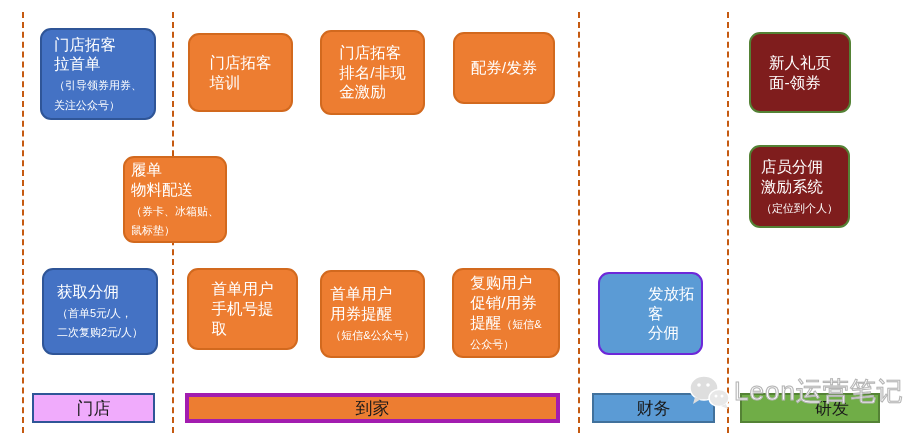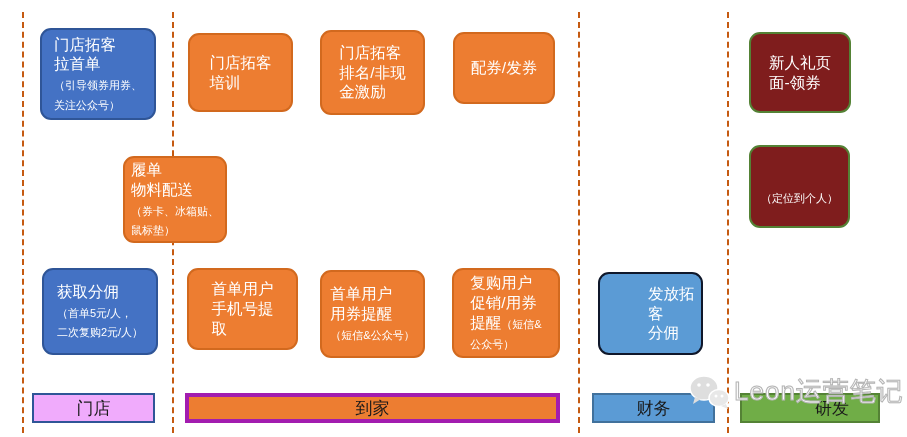--- a/index.html
+++ b/index.html
@@ -12,21 +12,21 @@
     position:absolute;display:flex;align-items:center;justify-content:center;
     border-radius:11px;color:#ffffff;
     box-sizing:border-box;padding:4px 6px;
   }
   .box .txt{white-space:pre-line;line-height:1.22;}
   .box .main{font-size:15.5px;}
   .box .note{font-size:11px;}
   .blue{background:#4472c4;border:2px solid #2f5597;}
   .orange{background:#ed7d31;border:2px solid #d2691e;}
   .green{background:#7f1d1d;border:2px solid #548235;}
-  .lightblue{background:#5b9bd5;border:2px solid #0f172a;padding-left:48px;}
+  .lightblue{background:#5b9bd5;border:2px solid #6d28d9;padding-left:48px;}
 
   .bar{
     position:absolute;top:393px;height:30px;display:flex;align-items:center;justify-content:center;
     color:#1a1a1a;font-size:17px;box-sizing:border-box;
   }
   .bar-blue{background:#f0abfc;border:2px solid #2f5597;}
   .bar-orange{background:#ed7d31;border:4px solid #a21caf;}
   .bar-lightblue{background:#5b9bd5;border:2px solid #41719c;}
   .bar-green{background:#70ad47;border:2px solid #548235;padding-left:44px;}
 
@@ -79,21 +79,22 @@
   </div>
 
   <div class="box orange" style="left:123px;top:156px;width:104px;height:87px;z-index:2">
     <div class="txt"><span class="main">履单
 物料配送</span><span class="note">
 （券卡、冰箱贴、
 鼠标垫）</span></div>
   </div>
 
   <div class="box green" style="left:749px;top:145px;width:101px;height:83px">
-    <div class="txt"><span class="note">
+    <div class="txt"><span class="main">店员分佣
+激励系统</span><span class="note">
 （定位到个人）</span></div>
   </div>
 
   <div class="box blue" style="left:42px;top:268px;width:116px;height:87px">
     <div class="txt"><span class="main">获取分佣</span><span class="note">
 （首单5元/人，
 二次复购2元/人）</span></div>
   </div>
 
   <div class="box orange" style="left:187px;top:268px;width:111px;height:82px">

